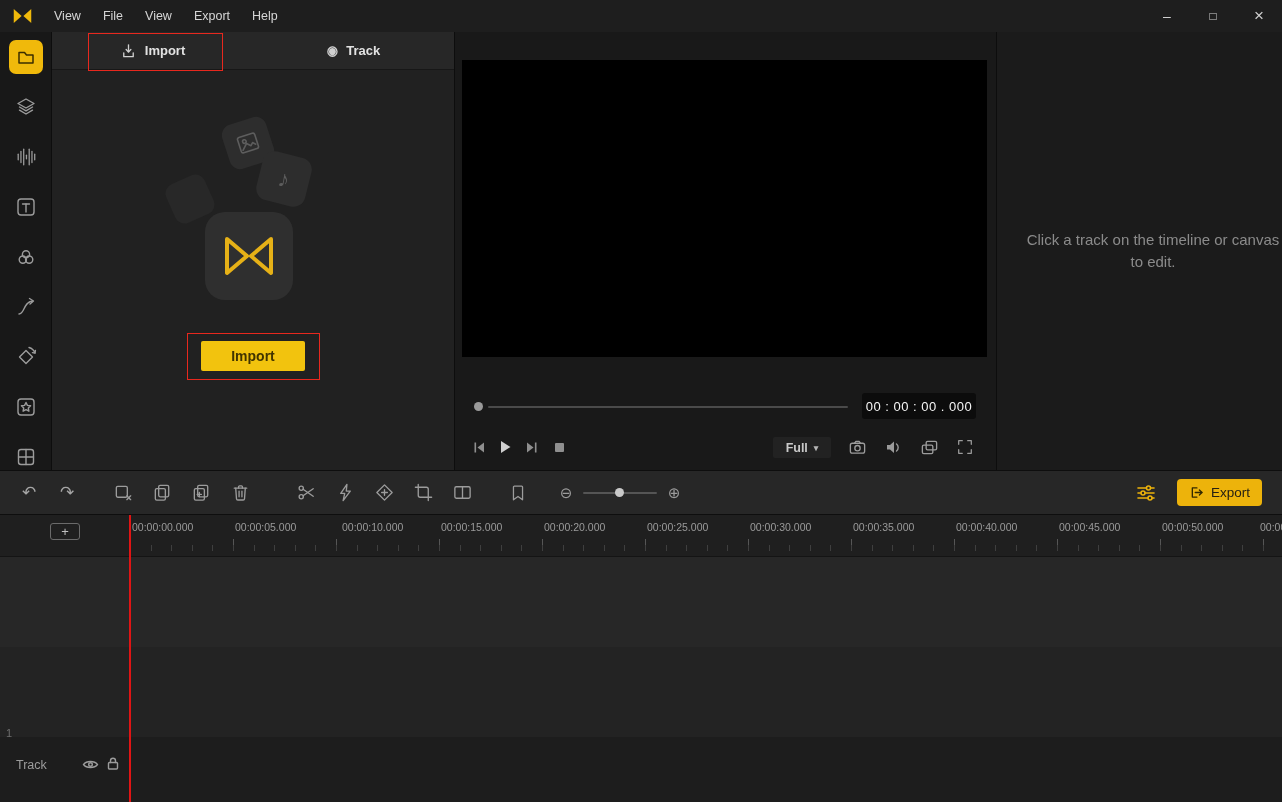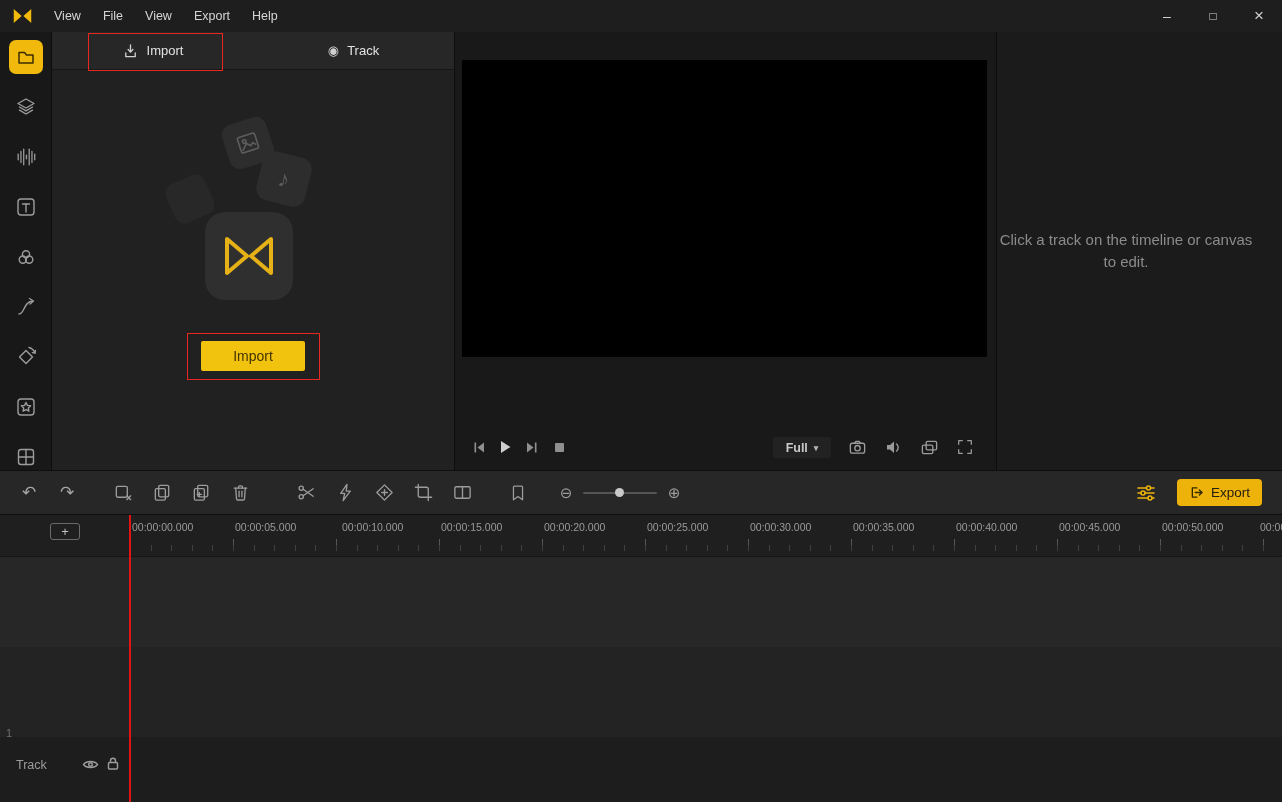--- a/index.html
+++ b/index.html
@@ -24,21 +24,21 @@
 
   
   #sidebar{position:absolute;left:0;top:32px;width:52px;height:438px;background:#181818;
            border-right:1px solid #0d0d0d;box-sizing:border-box;
            display:flex;flex-direction:column;align-items:center;padding-top:8px;}
   .side-item{width:34px;height:34px;margin-bottom:16px;border-radius:7px;flex:none;}
   .side-item.active{background:#f0b90b;}
 
   
   #media-panel{position:absolute;left:52px;top:32px;width:403px;height:438px;background:#212121;
-               border-right:1px solid #0d0d0d;box-sizing:border-box;}
+               border-right:1px solid #0d0d0d;box-sizing:border-box;font-weight:bold;}
   .tabbar{position:relative;height:38px;background:#272727;display:flex;
           border-bottom:1px solid #171717;box-sizing:border-box;}
   .tab{flex:1;gap:8px;font-size:13px;color:#e2e2e2;}
   .rec-glyph{font-size:13px;color:#d0d0d0;line-height:1;}
   .annot{position:absolute;border:1px solid #e8281e;pointer-events:none;z-index:6;}
   .annot-tab{left:36px;top:1px;width:133px;height:36px;}
   .media-content{position:relative;height:400px;}
   .illus{position:absolute;left:115px;top:50px;width:170px;height:205px;}
   .tile{position:absolute;background:#2d2d2d;display:flex;align-items:center;justify-content:center;}
   .tile-back{left:2px;top:58px;width:42px;height:42px;border-radius:10px;background:#282828;
@@ -64,21 +64,21 @@
            display:flex;align-items:center;justify-content:center;font-size:13px;letter-spacing:.5px;color:#f5f5f5;}
   .transport{position:absolute;left:0;top:402px;right:0;height:30px;font-weight:bold;}
   .transport button{position:absolute;top:0;width:24px;height:26px;}
   .scale-select{position:absolute;left:318px;top:3px;width:58px;height:21px;border-radius:2px;
                 background:rgba(255,255,255,.04);display:flex;align-items:center;justify-content:center;
                 gap:6px;font-size:12.5px;color:#c9c9c9;}
   .scale-select .chev{font-size:9px;color:#b5b5b5;}
 
   
   #right-panel{position:absolute;left:997px;top:32px;width:285px;height:438px;background:#1b1b1b;
-               display:flex;align-items:center;justify-content:flex-start;box-sizing:border-box;}
+               display:flex;align-items:center;justify-content:flex-end;box-sizing:border-box;}
   #right-panel p{width:258px;margin:0;text-align:center;font-size:15px;line-height:1.45;color:#8b8b8b;}
 
   
   #toolbar{position:absolute;left:0;top:470px;width:1282px;height:45px;background:#272727;
            border-top:1px solid #0e0e0e;border-bottom:1px solid #0e0e0e;box-sizing:border-box;
            display:flex;align-items:center;z-index:15;}
   .tb{width:34px;height:34px;flex:none;}
   .tb .g{font-size:17px;color:#a6a6a6;line-height:1;}
   .g-zoom{font-size:15px;color:#9c9c9c;line-height:1;}
   .zoom-track{position:relative;width:74px;height:2px;background:#555;border-radius:1px;margin:0 4px;flex:none;}
@@ -242,20 +242,25 @@
       </div>
     </div>
     <button class="import-btn">Import</button>
     <div class="annot annot-btn"></div>
   </div>
 </section>
 
 <section id="preview-panel">
   <div class="video"></div>
 
+  <div class="seekrow">
+    <span class="seek-dot"></span>
+    <span class="seek-track"></span>
+    <span class="timebox">00 : 00 : 00 . 000</span>
+  </div>
 
   <div class="transport">
     <button style="left:12px">
       <svg width="15" height="15" viewBox="0 0 15 15">
         <rect x="2.5" y="2.5" width="1.6" height="10" fill="#8f8f8f"></rect>
           <polygon points="12,2.5 5.5,7.5 12,12.5" fill="#8f8f8f"></polygon>
       </svg>
     </button>
     <button style="left:38px">
       <svg width="16" height="16" viewBox="0 0 16 16">

